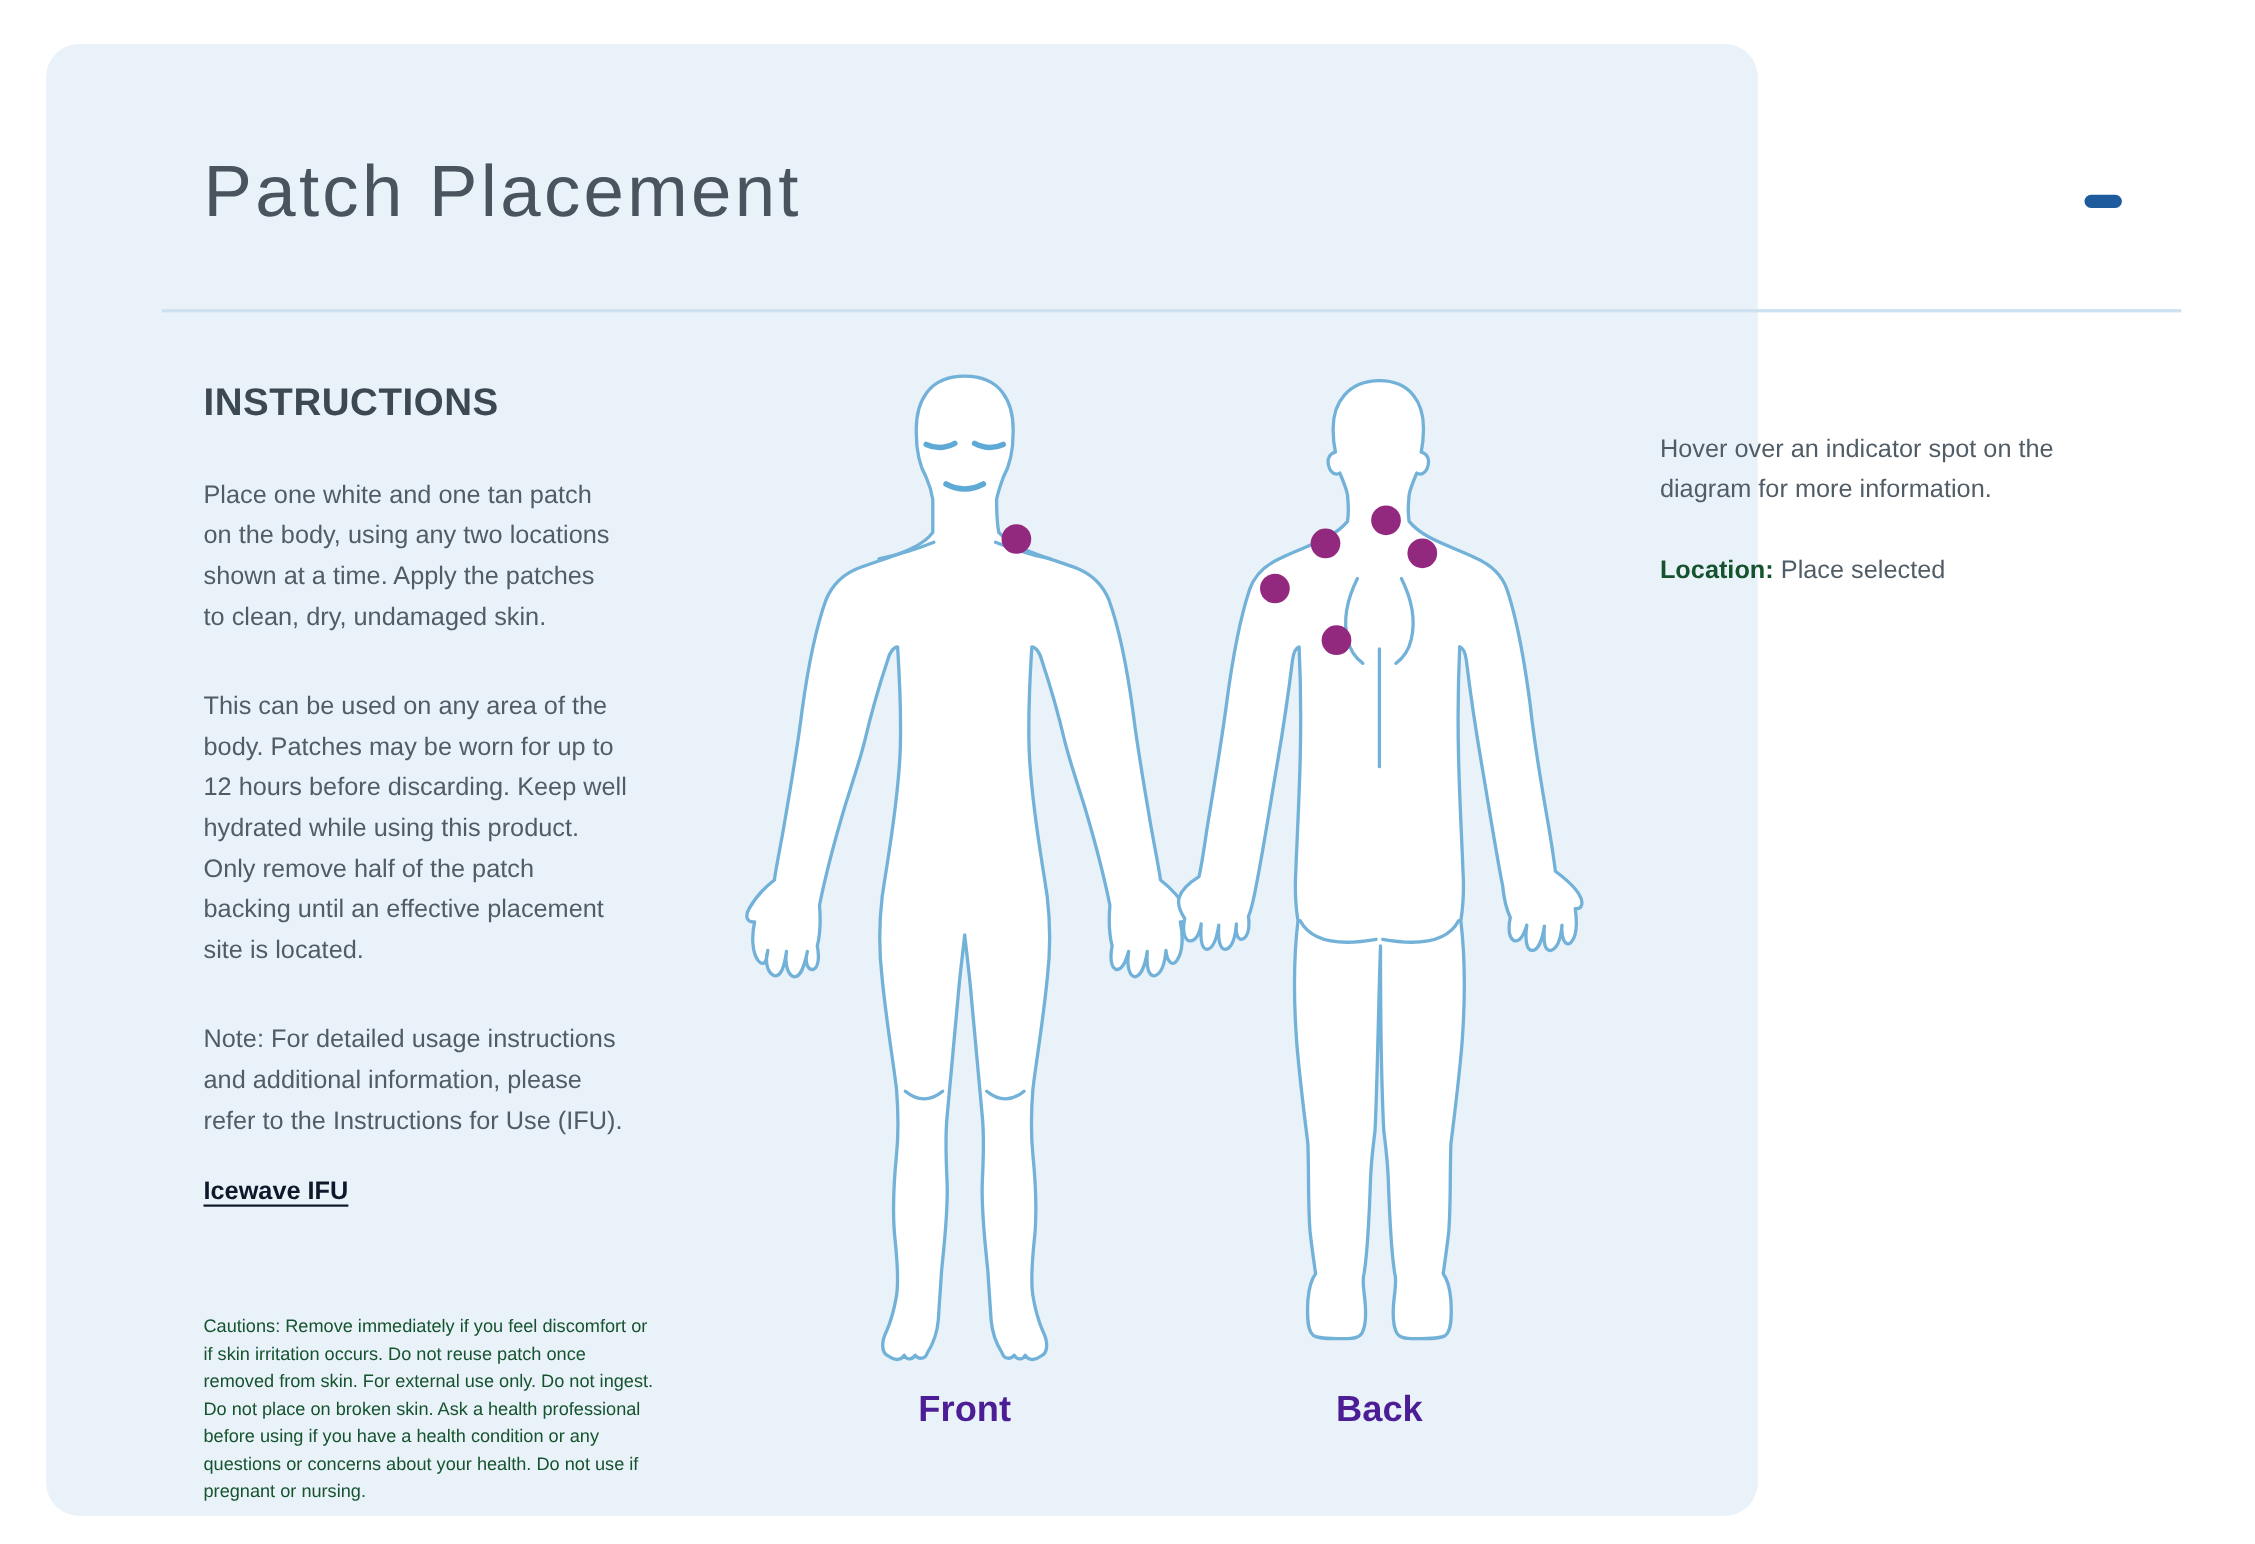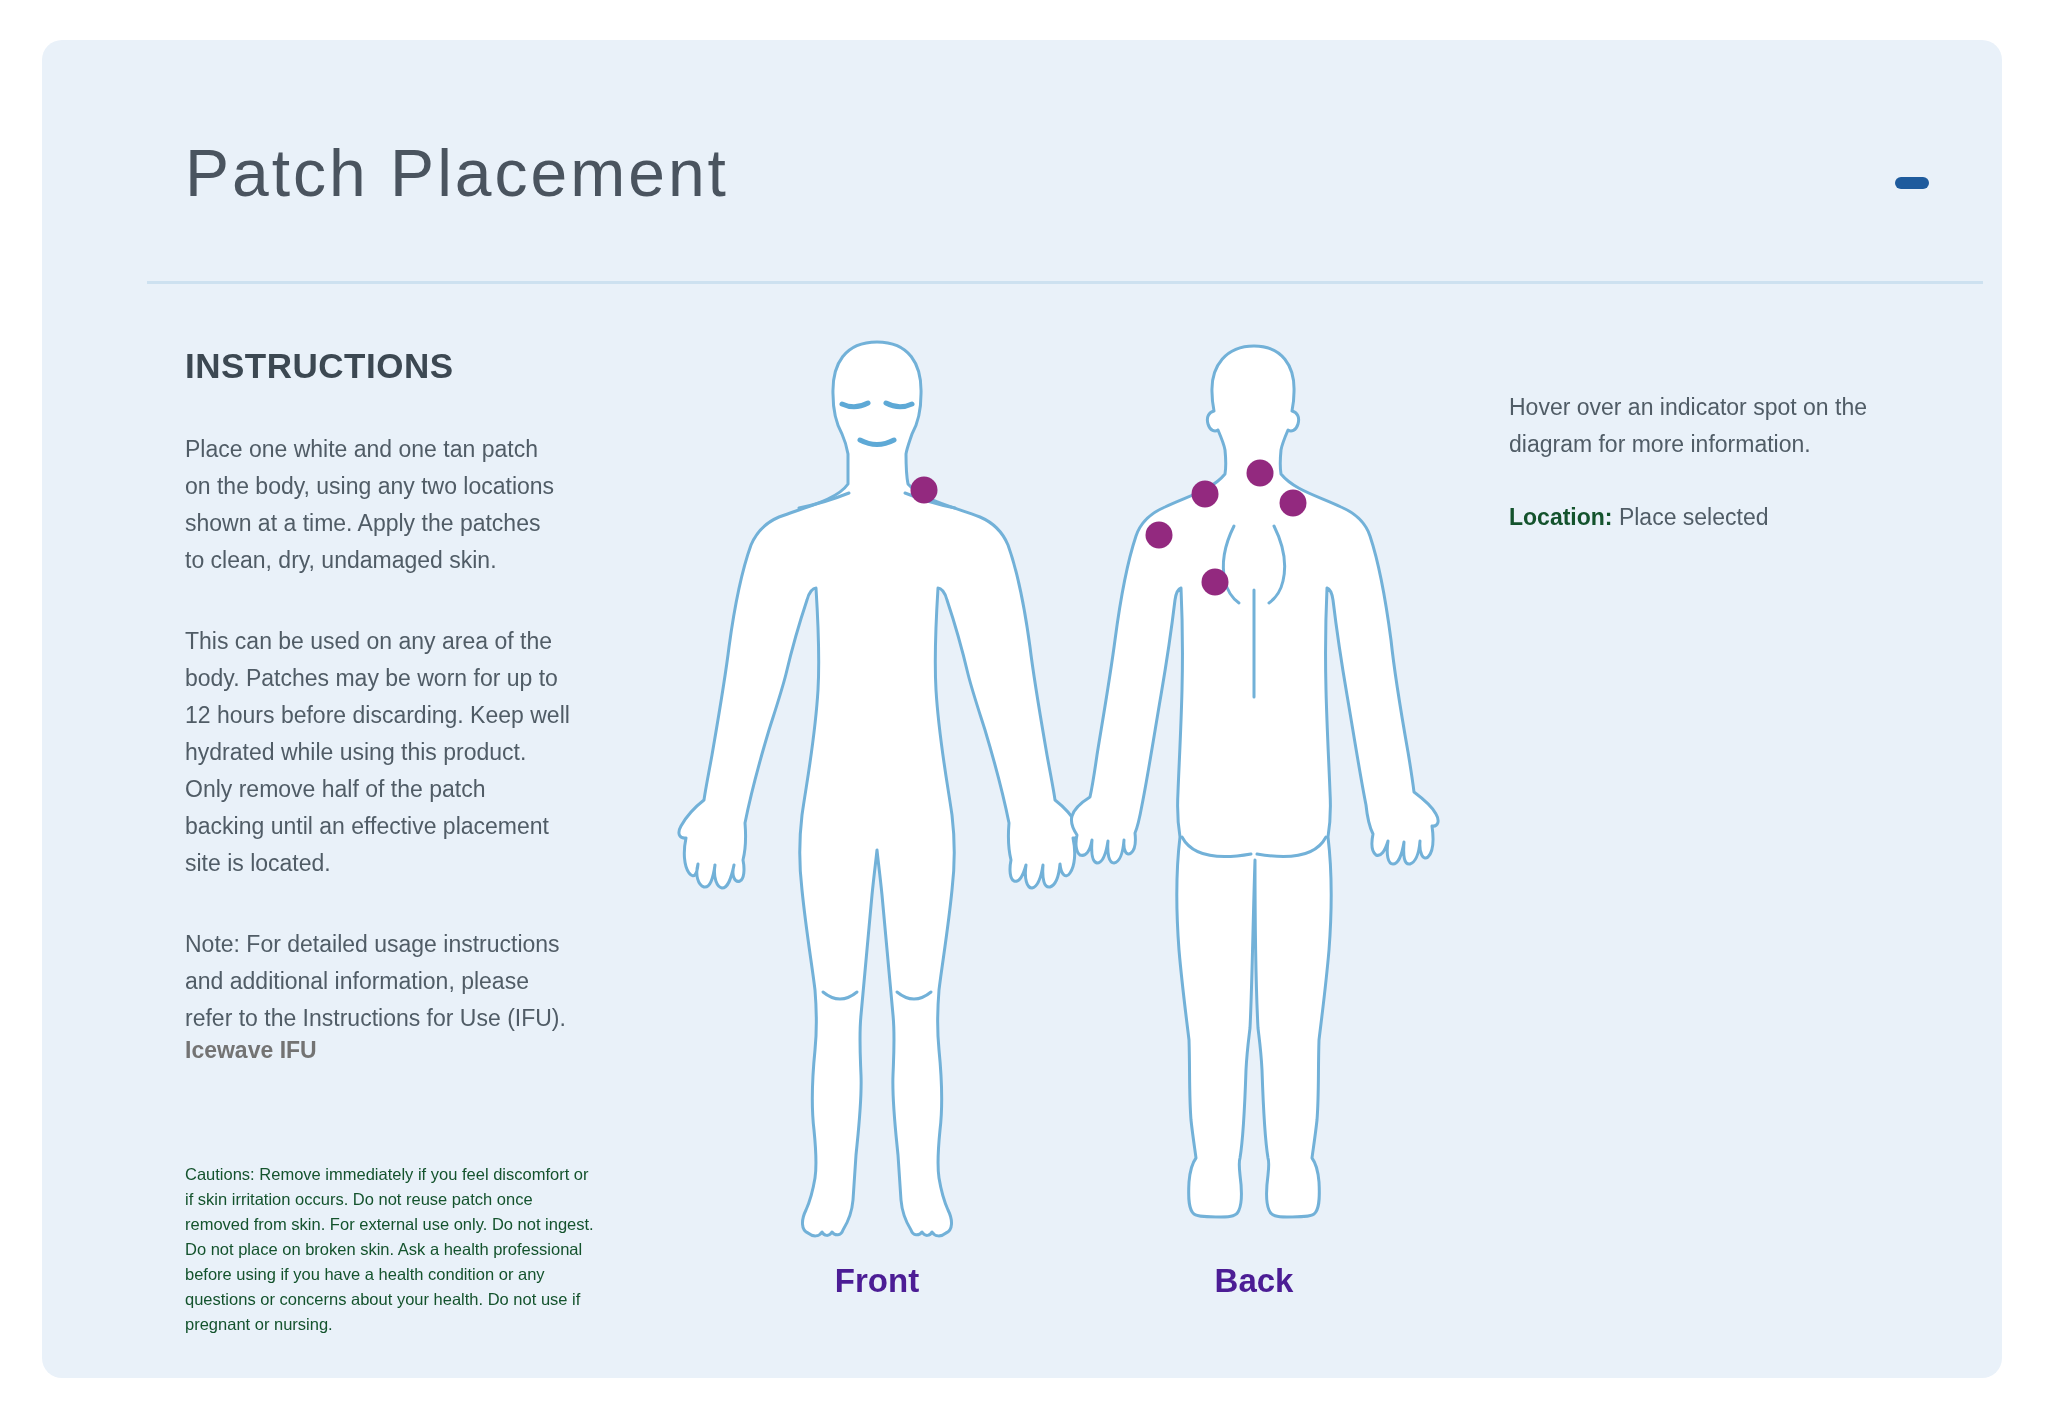--- a/index.html
+++ b/index.html
@@ -2,22 +2,22 @@
 <html><head>
 <meta charset="utf-8">
 <style>
   html,body{margin:0;padding:0;}
   body{
     width:2050px;height:1404px;position:relative;background:#ffffff;
     font-family:"Liberation Sans","DejaVu Sans",sans-serif;
     -webkit-font-smoothing:antialiased;
   }
   .card{
-    position:absolute;left:42px;top:40px;width:1960px;height:1338px;
-    background:#e9f1f9;border-radius:20px;
+    position:absolute;left:42px;top:40px;width:1556px;height:1338px;
+    background:#e9f1f9;border-radius:30px;
   }
   .title{
     position:absolute;left:143px;top:100px;
     font-size:66px;font-weight:300;letter-spacing:3px;color:#4a545f;line-height:66px;
   }
   .collapse-btn{
     position:absolute;left:1851px;top:133px;width:40px;height:20px;
     background:transparent;border:none;cursor:pointer;padding:0;
   }
   .collapse-btn .bar{
@@ -30,22 +30,22 @@
   .col-left{left:143px;width:480px;}
   .col-right{left:1467px;width:460px;}
   .section-heading{
     font-size:35px;font-weight:700;color:#3c4852;letter-spacing:0.5px;line-height:42px;margin:0;
   }
   .para{
     margin:44px 0 0 0;font-size:23px;line-height:37px;color:#505c66;white-space:pre-line;
   }
   .para.first{margin-top:44px;}
   .ifu-link{
-    display:inline-block;font-size:23px;font-weight:700;color:#737373;
-    text-underline-offset:5px;cursor:pointer;
+    display:inline-block;margin-top:32px;font-size:23px;font-weight:700;color:#0f172a;
+    text-decoration:underline;text-underline-offset:5px;cursor:pointer;
   }
   .cautions{
     margin-top:98px;font-size:16.5px;line-height:25px;color:#14532d;white-space:pre-line;
   }
   .location-line{
     margin-top:36px;font-size:23px;line-height:37px;color:#505c66;
   }
   .location-label{font-weight:700;color:#14532d;}
   .figure-svg{position:absolute;top:280px;overflow:visible;}
   #front-figure{left:600px;width:470px;height:960px;}

